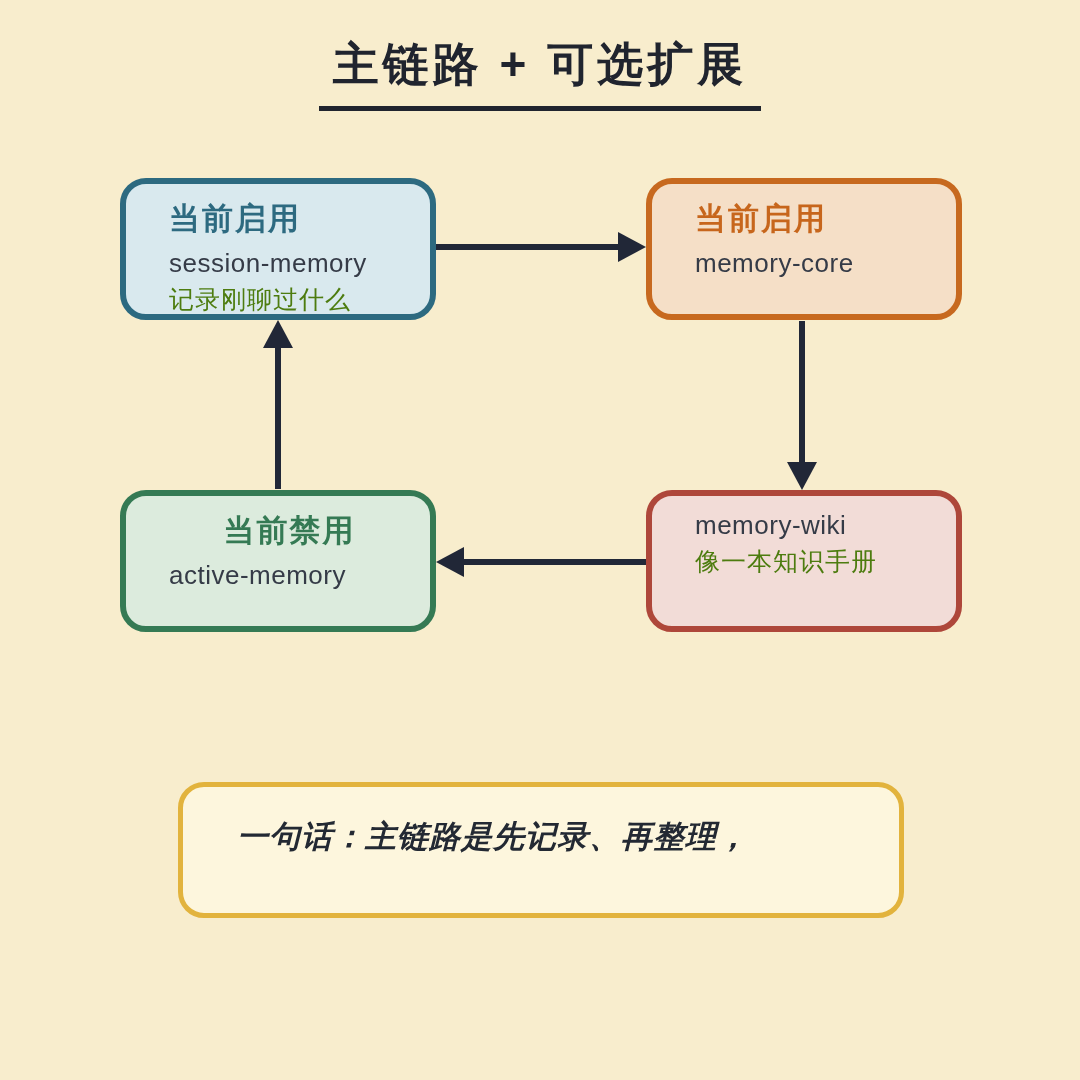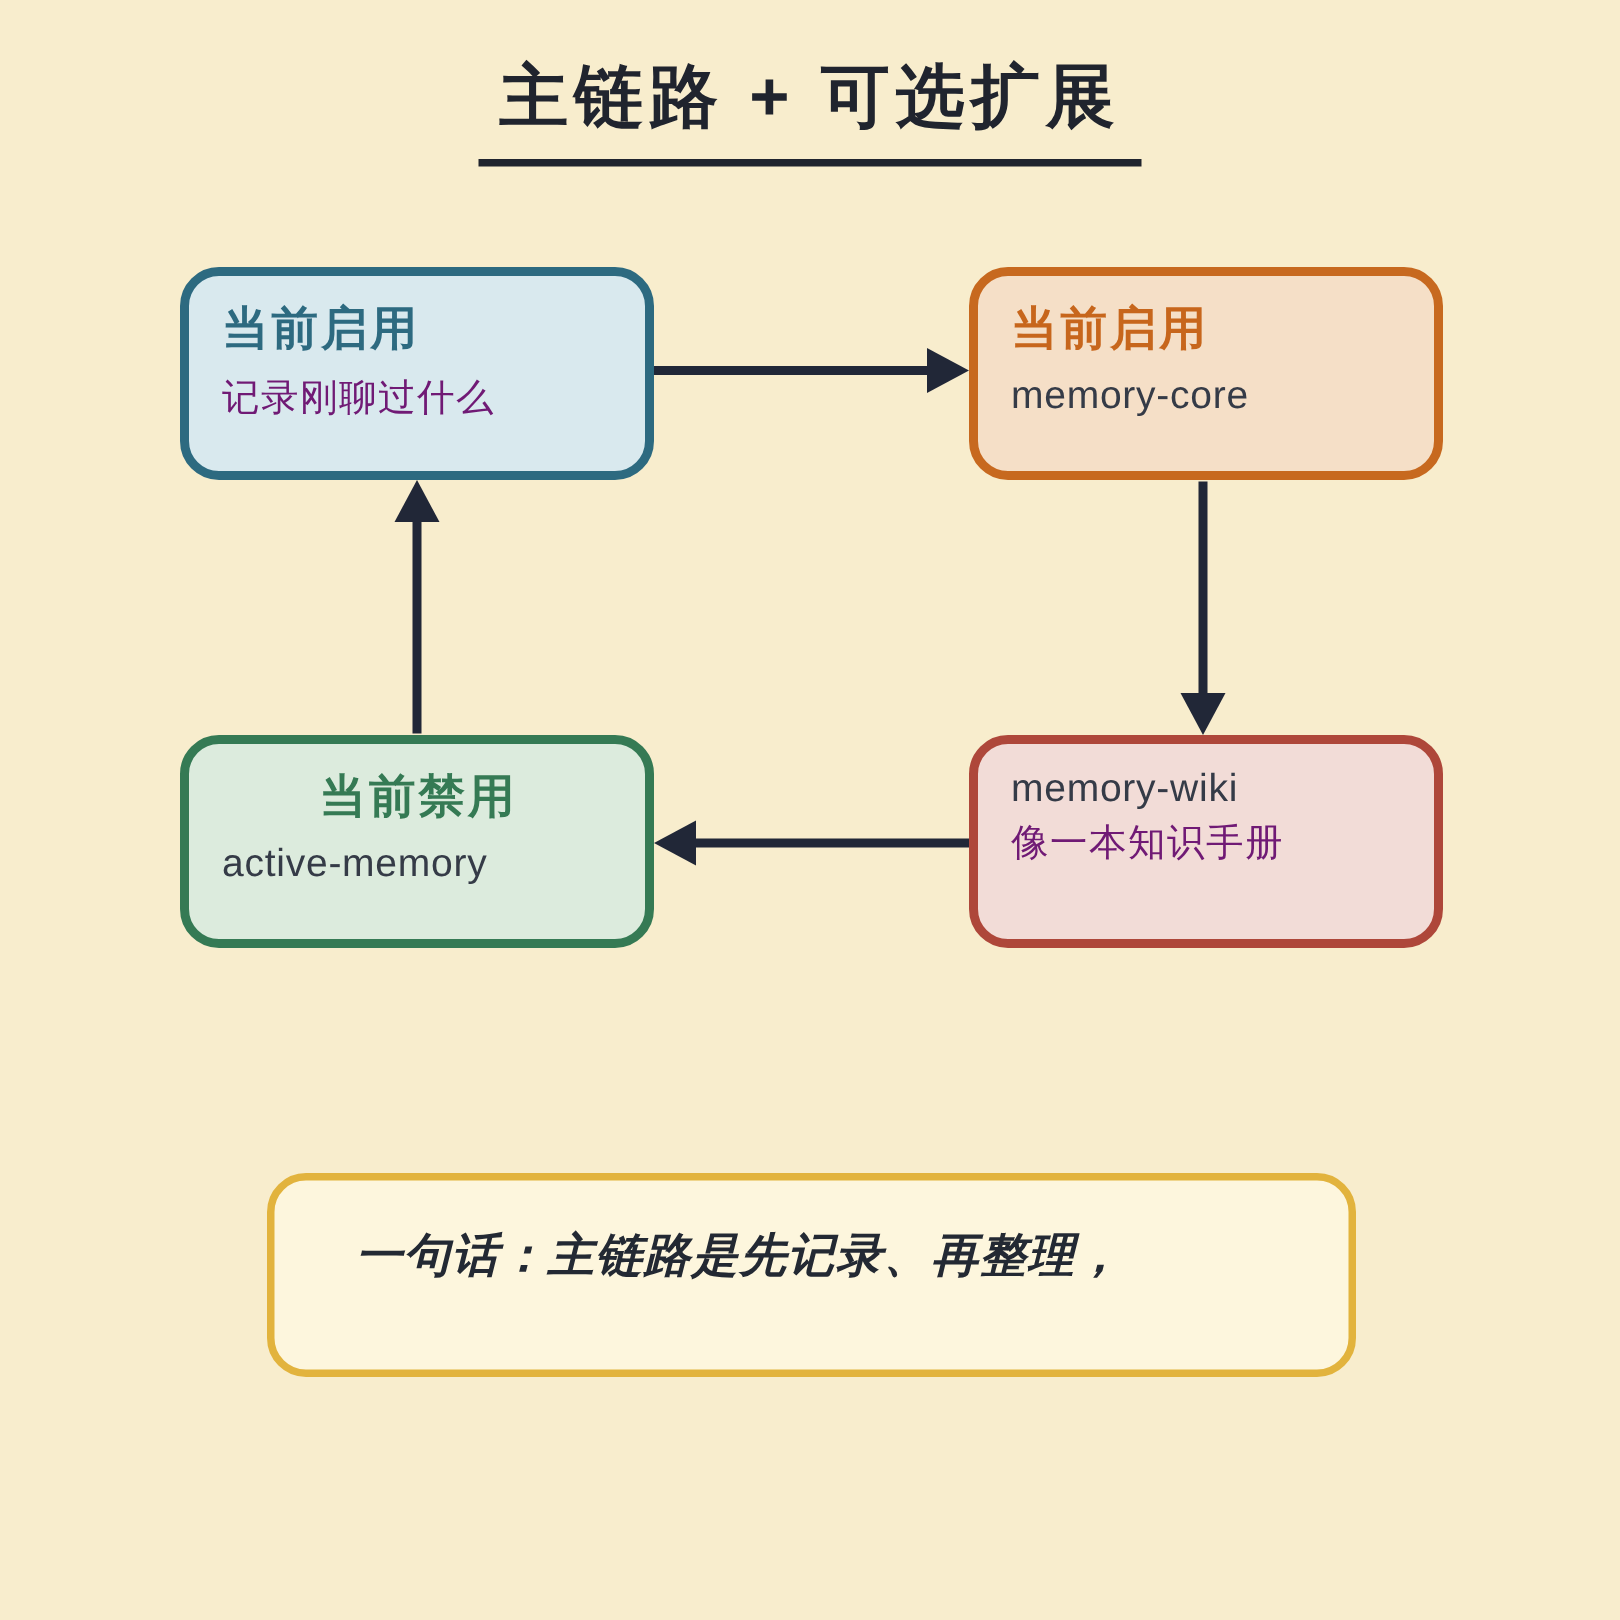--- a/index.html
+++ b/index.html
@@ -35,37 +35,37 @@
     padding: 0 14px 10px 14px;
     border-bottom: 5px solid #20242e;
   }
   .node {
     position: absolute;
     width: 316px;
     height: 142px;
     border-radius: 26px;
     border: 6px solid;
     box-sizing: border-box;
-    padding: 14px 20px 0 22px;
+    padding: 14px 20px 0 43px;
   }
   .node .status {
     font-size: 31px;
     font-weight: bold;
     margin-bottom: 8px;
     letter-spacing: 2px;
   }
   .node .code {
     font-size: 26px;
     color: #353b47;
     margin-bottom: 4px;
     letter-spacing: 0.5px;
   }
   .node .desc {
     font-size: 25px;
-    color: #701a75;
+    color: #4d7c0f;
     letter-spacing: 1px;
     font-family: Liberation Mono, monospace;
   }
   .node-blue   { left: 120px; top: 178px; background: #d9e9ee; border-color: #2d6a80; }
   .node-blue .status { color: #2d6a80; }
   .node-orange { left: 646px; top: 178px; background: #f5dfc7; border-color: #c7691f; }
   .node-orange .status { color: #c7661c; }
   .node-green  { left: 120px; top: 490px; background: #dcebdd; border-color: #357a54; }
   .node-green .status { color: #357a54; text-align: center; }
   .node-red    { left: 646px; top: 490px; background: #f2dcd7; border-color: #ae473a; }
@@ -122,20 +122,21 @@
       <polygon points="436,562 464,547 464,577" fill="#212737"></polygon>
     </g>
     <g>
       <line x1="278" y1="489" x2="278" y2="344" stroke="#212737" stroke-width="6"></line>
       <polygon points="278,320 263,348 293,348" fill="#212737"></polygon>
     </g>
   </svg>
 
   <div class="node node-blue">
     <div class="status">当前启用</div>
+    <div class="code">session-memory</div>
     <div class="desc">记录刚聊过什么</div>
   </div>
 
   <div class="node node-orange">
     <div class="status">当前启用</div>
     <div class="code">memory-core</div>
   </div>
 
   <div class="node node-green">
     <div class="status">当前禁用</div>

